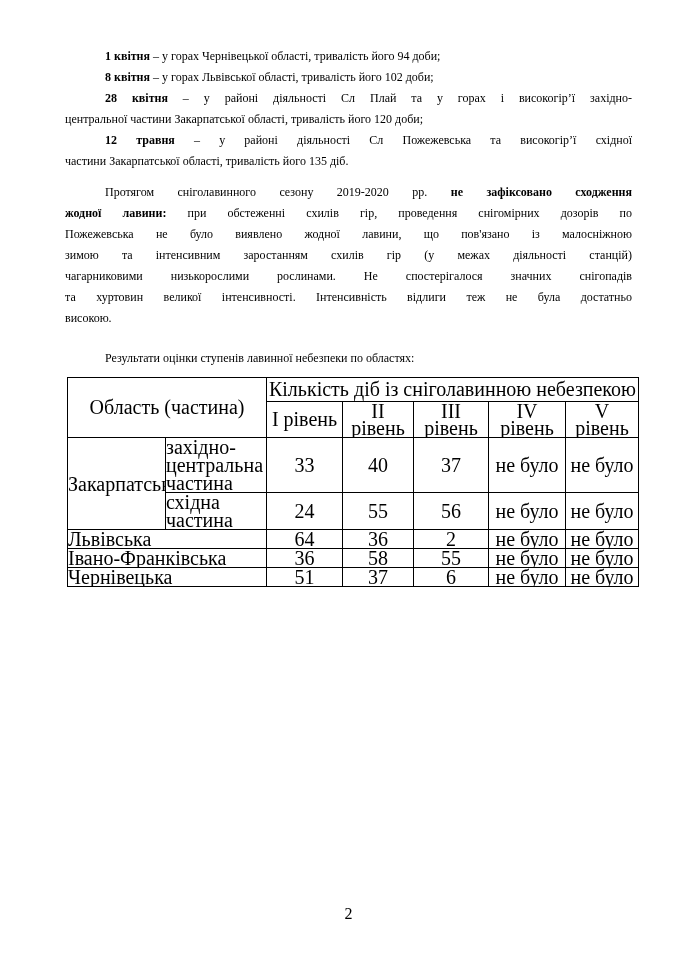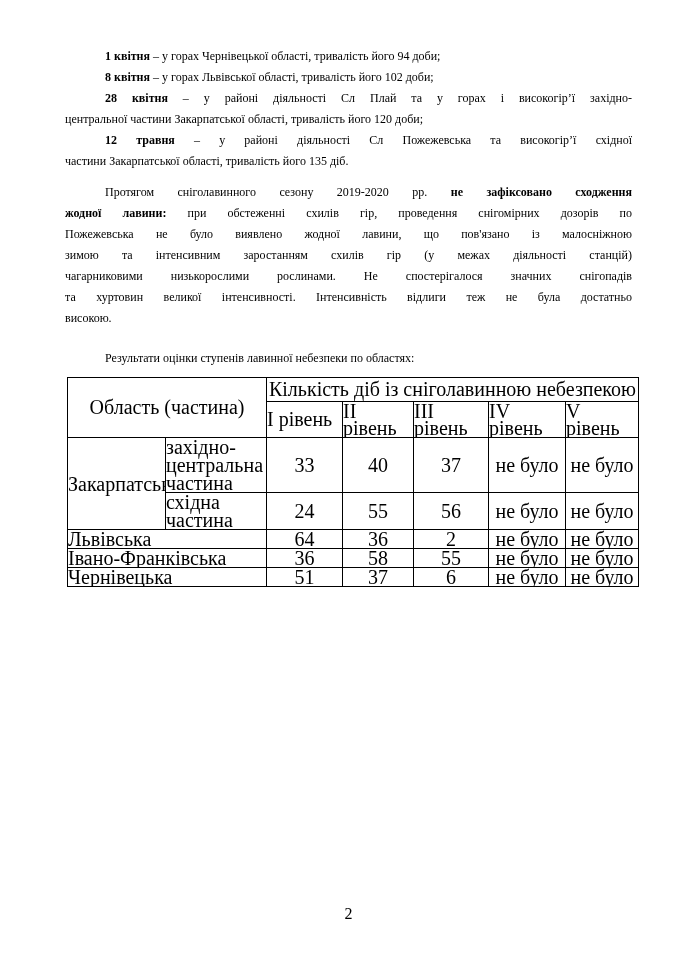--- a/index.html
+++ b/index.html
@@ -47,21 +47,21 @@
     font-size: 20px;
     font-weight: normal;
     padding: 0;
     vertical-align: middle;
     overflow: hidden;
   }
   th.days-title { height: 22px; text-align: center; }
   th.oblast-hdr { text-align: center; }
   th.level-hdr {
     height: 35px;
-    text-align: left;
+    text-align: center;
     font-weight: bold;
     white-space: pre-line;
     line-height: 17px;
   }
   td.region-cell {
     text-align: left;
     padding-left: 4px;
     line-height: 18px;
   }
   td.part-cell {

